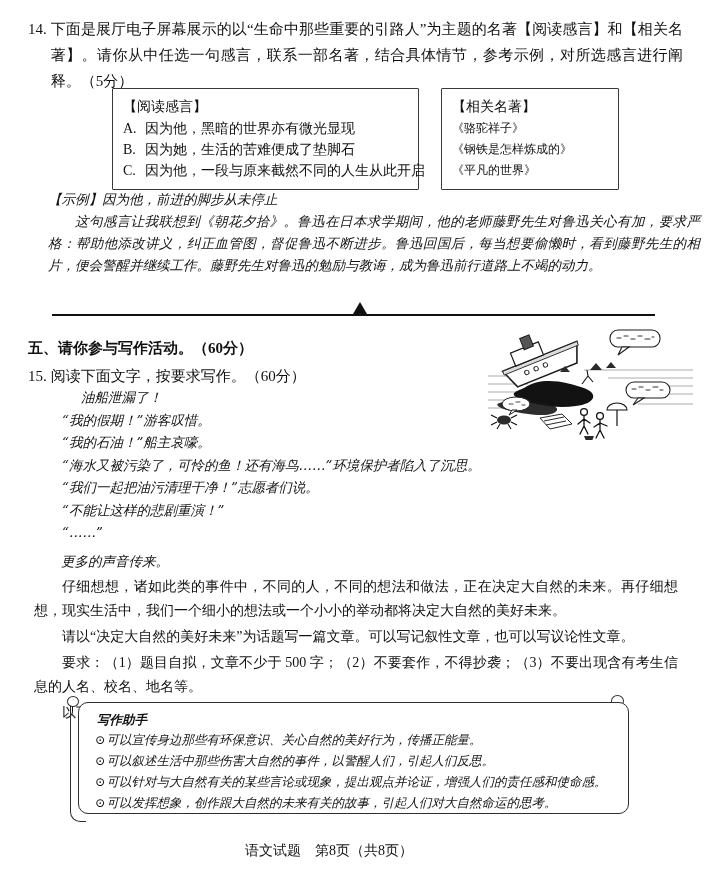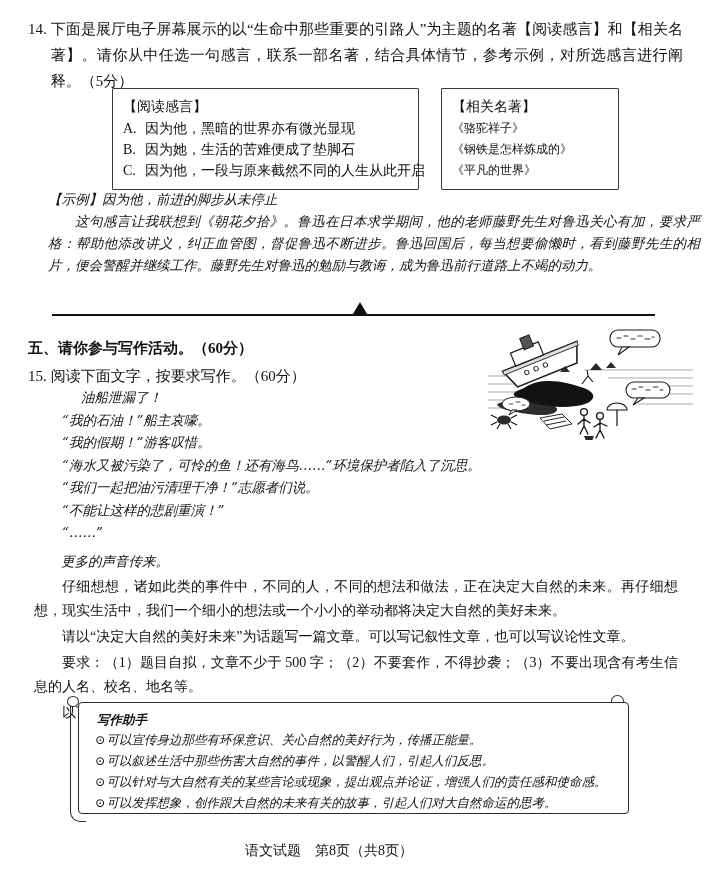--- a/index.html
+++ b/index.html
@@ -196,21 +196,21 @@
     width: 563px;
     height: 128px;
   }
   .assist-box {
     position: absolute;
     left: 12px;
     top: 8px;
     width: 551px;
     height: 112px;
     border: 1.4px solid #2e2e2e;
-    border-radius: 4px;
+    border-radius: 10px;
     box-sizing: border-box;
     padding: 7px 12px 6px 16px;
     background: #fff;
   }
   .assist-spine {
     position: absolute;
     left: 4px;
     top: 6px;
     width: 16px;
     height: 122px;
@@ -429,22 +429,22 @@
         <path d="M52 94 l22 -4 l10 10 l-22 5 z"></path>
         <path d="M56 97 l20 -4 M58 101 l20 -4"></path>
       </g>
 
       <path d="M96 112 l10 0 l-2 5 l-6 0 z" fill="#2b2b2b"></path>
     </svg>
   </div>
 
   <div class="dialog kai">
     <div class="lead">油船泄漏了！</div>
+    <div>“我的假期！”游客叹惜。</div>
     <div>“我的石油！”船主哀嚎。</div>
-    <div>“我的假期！”游客叹惜。</div>
     <div>“海水又被污染了，可怜的鱼！还有海鸟……”环境保护者陷入了沉思。</div>
     <div>“我们一起把油污清理干净！”志愿者们说。</div>
     <div>“不能让这样的悲剧重演！”</div>
     <div>“……”</div>
   </div>
 
   <div class="post-paras">
     <p class="kai ind2">更多的声音传来。</p>
     <p class="p-song ind2">仔细想想，诸如此类的事件中，不同的人，不同的想法和做法，正在决定大自然的未来。再仔细想想，现实生活中，我们一个细小的想法或一个小小的举动都将决定大自然的美好未来。</p>
     <p class="p-song ind2">请以“决定大自然的美好未来”为话题写一篇文章。可以写记叙性文章，也可以写议论性文章。</p>

